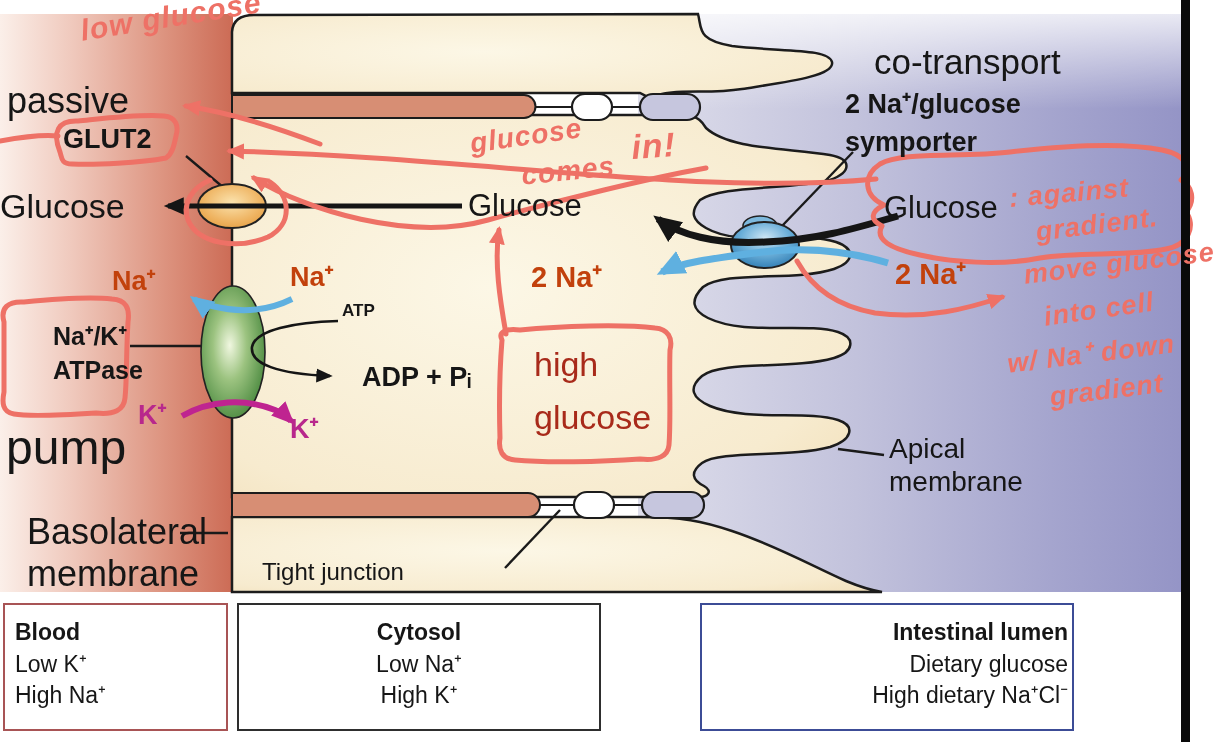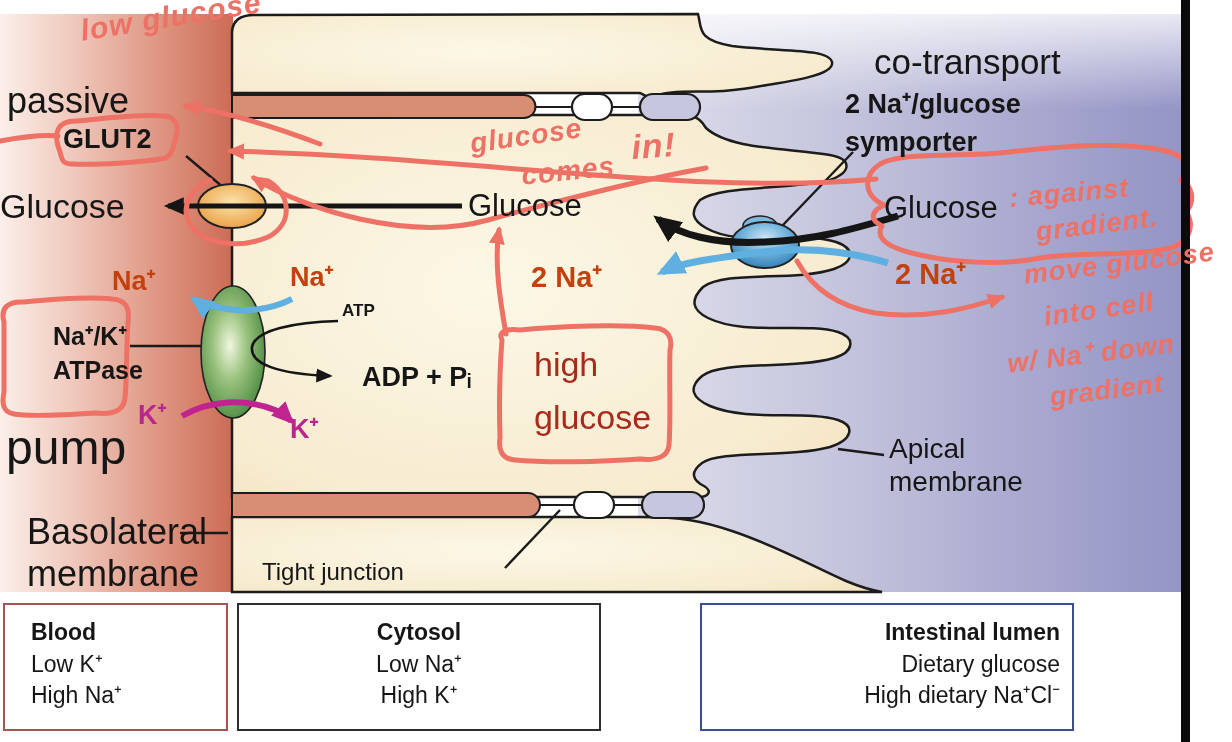--- a/index.html
+++ b/index.html
@@ -206,29 +206,29 @@
   <div class="hand" style="left:468px;top:128px;font-size:28px;transform:rotate(-8deg);">glucose</div>
   <div class="hand" style="left:520px;top:160px;font-size:28px;transform:rotate(-6deg);">comes</div>
   <div class="hand" style="left:630px;top:128px;font-size:34px;transform:rotate(-4deg);">in!</div>
   <div class="hand" style="left:1008px;top:183px;font-size:27px;transform:rotate(-5deg);">: against</div>
   <div class="hand" style="left:1034px;top:217px;font-size:27px;transform:rotate(-7deg);">gradient.</div>
   <div class="hand" style="left:1022px;top:260px;font-size:27px;transform:rotate(-7deg);">move glucose</div>
   <div class="hand" style="left:1042px;top:302px;font-size:27px;transform:rotate(-8deg);">into cell</div>
   <div class="hand" style="left:1005px;top:344px;font-size:27px;transform:rotate(-7deg);">w/ Na⁺ down</div>
   <div class="hand" style="left:1048px;top:382px;font-size:27px;transform:rotate(-7deg);">gradient</div>
 
-  <div class="legend" style="left:3px;width:225px;border:2.5px solid #a85455;padding-left:26px;text-align:left;">
+  <div class="legend" style="left:3px;width:225px;border:2.5px solid #a85455;padding-left:10px;text-align:left;">
     <div class="t">Blood</div>
     <div>Low K⁺</div>
     <div>High Na⁺</div>
   </div>
   <div class="legend" style="left:237px;width:364px;border:2.5px solid #2e2e2e;text-align:center;">
     <div class="t">Cytosol</div>
     <div>Low Na⁺</div>
     <div>High K⁺</div>
   </div>
-  <div class="legend" style="left:700px;width:374px;border:2.5px solid #3c4c96;text-align:right;padding-right:12px;">
+  <div class="legend" style="left:700px;width:374px;border:2.5px solid #3c4c96;text-align:right;padding-right:4px;">
     <div class="t">Intestinal lumen</div>
     <div>Dietary glucose</div>
     <div>High dietary Na⁺Cl⁻</div>
   </div>
 
 </div>
 
 </body></html>

